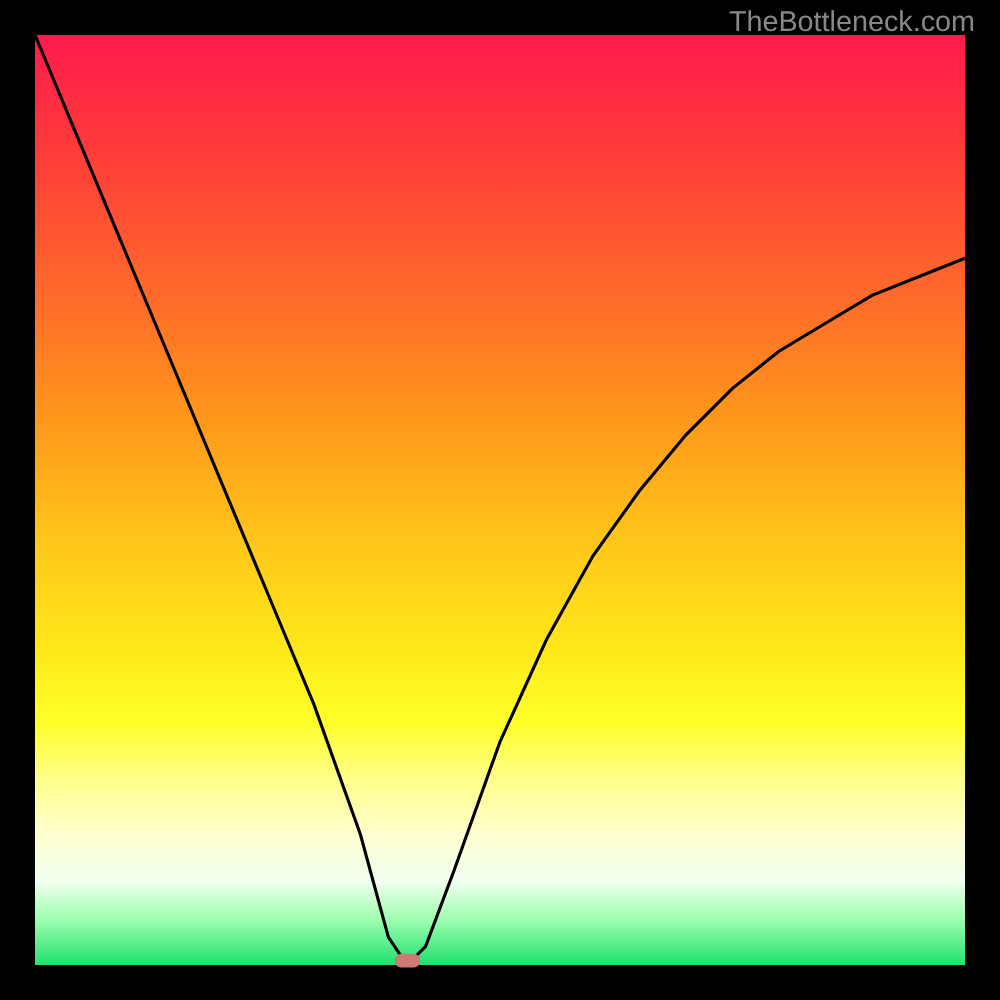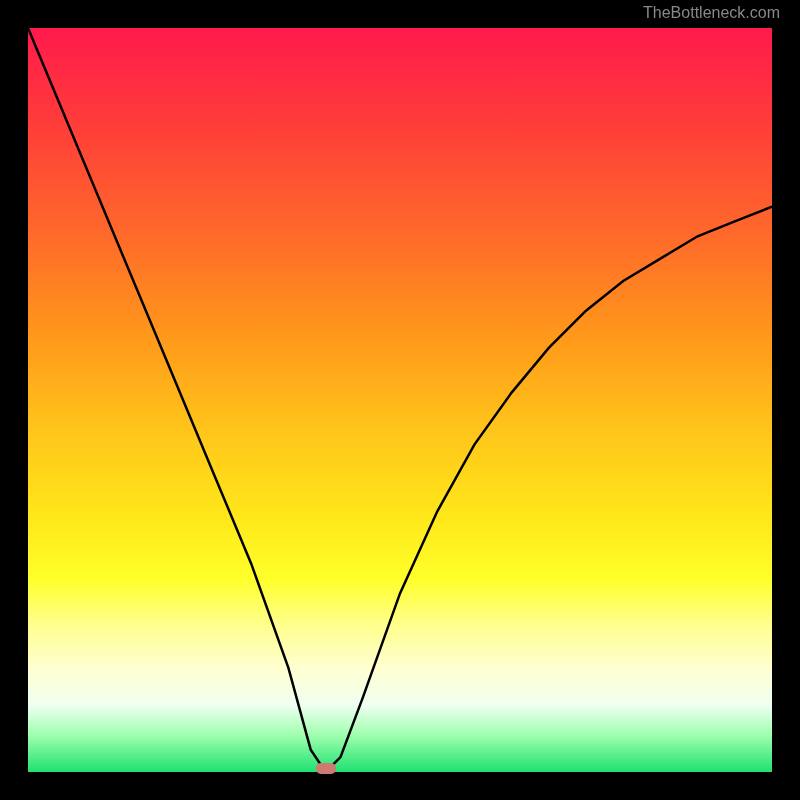--- a/index.html
+++ b/index.html
@@ -8,21 +8,21 @@
     height: 800px;
     background: #000;
     position: relative;
     font-family: Arial, sans-serif;
   }
   .watermark {
     position: absolute;
     top: 4px;
     right: 20px;
     color: #888;
-    font-size: 16px;
+    font-size: 23px;
     font-weight: normal;
     z-index: 10;
   }
   .chart-area {
     position: absolute;
     left: 28px;
     top: 28px;
     width: 744px;
     height: 744px;
     background: linear-gradient(to bottom,

